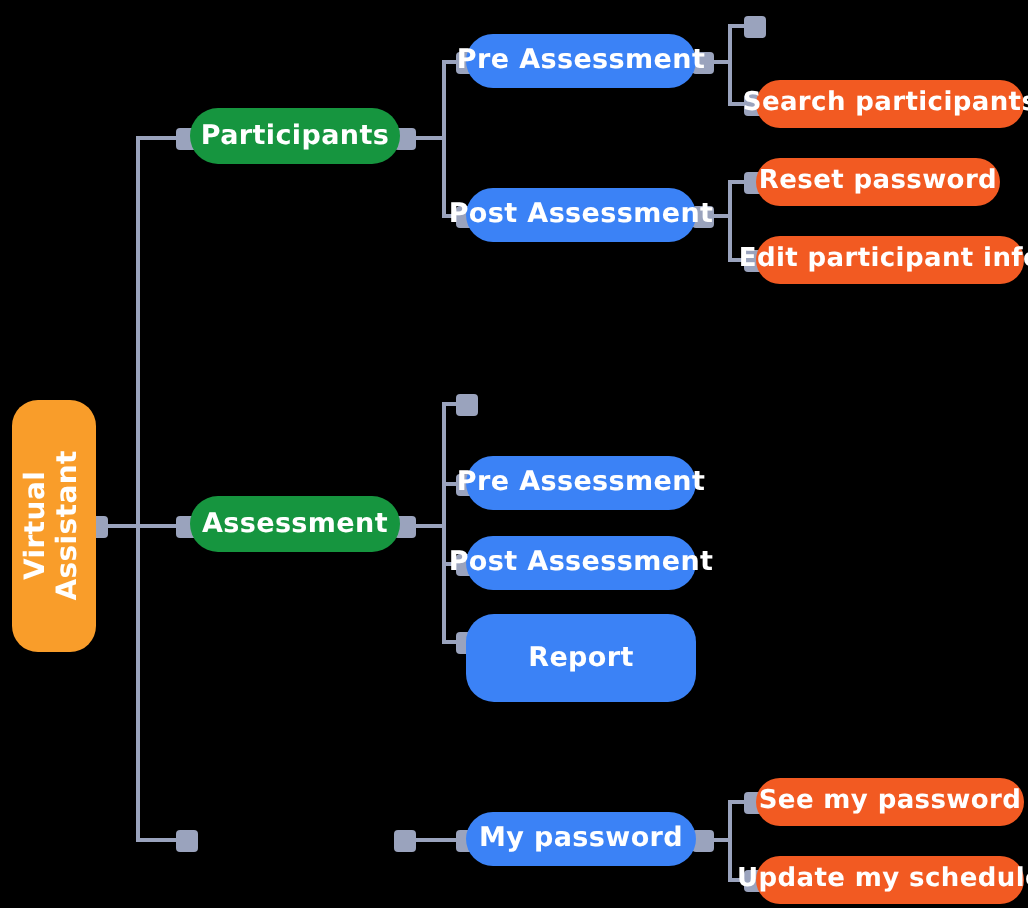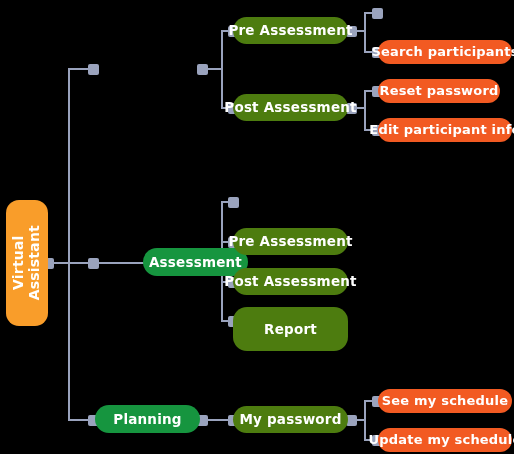--- a/index.html
+++ b/index.html
@@ -65,21 +65,21 @@
     font-weight: bold;
     line-height: 1.12;
     text-align: center;
   }
 
   .node.green {
     background: #16953f;
     font-size: 13.5px;
   }
   .node.blue {
-    background: #4d7c0f;
+    background: #3b82f6;
     font-size: 13.5px;
   }
   .node.orange {
     background: #f25a２2;
     background: #f25a22;
     font-size: 13px;
   }
 </style>
 </head>
 <body>
@@ -144,28 +144,28 @@
   <div class="line-h" style="left:364px; top:400px; width:14px;"></div>
   <div class="line-h" style="left:364px; top:439px; width:14px;"></div>
   <div class="conn-sq" style="left:372px; top:396px;"></div>
   <div class="conn-sq" style="left:372px; top:435px;"></div>
 
   <div class="node root" style="left:6px; top:200px; width:42px; height:126px;">
     <span class="vtext">Virtual
 Assistant</span>
   </div>
 
-
-  <div class="node green" style="left:95px; top:248px; width:105px; height:28px;margin-left:48px;">
+  <div class="node green" style="left:95px; top:54px; width:105px; height:28px;">
+    <span>Participants</span>
+  </div>
+
+  <div class="node green" style="left:95px; top:248px; width:105px; height:28px;">
     <span>Assessment</span>
   </div>
 
-  <div class="node green" style="left:95px; top:405px; width:105px; height:28px;">
-    <span>Planning</span>
-  </div>
 
   <div class="node blue" style="left:233px; top:17px; width:115px; height:27px;">
     <span>Pre Assessment</span>
   </div>
 
   <div class="node blue" style="left:233px; top:94px; width:115px; height:27px;">
     <span>Post Assessment</span>
   </div>
 
 
@@ -192,20 +192,20 @@
 
   <div class="node orange" style="left:378px; top:79px; width:122px; height:24px;">
     <span>Reset password</span>
   </div>
 
   <div class="node orange" style="left:378px; top:118px; width:134px; height:24px;">
     <span>Edit participant info</span>
   </div>
 
   <div class="node orange" style="left:378px; top:389px; width:134px; height:24px;">
-    <span>See my schedule</span>
+    <span>See my password</span>
   </div>
 
   <div class="node orange" style="left:378px; top:428px; width:134px; height:24px;">
     <span>Update my schedule</span>
   </div>
 
 </div>
 
 </body></html>

